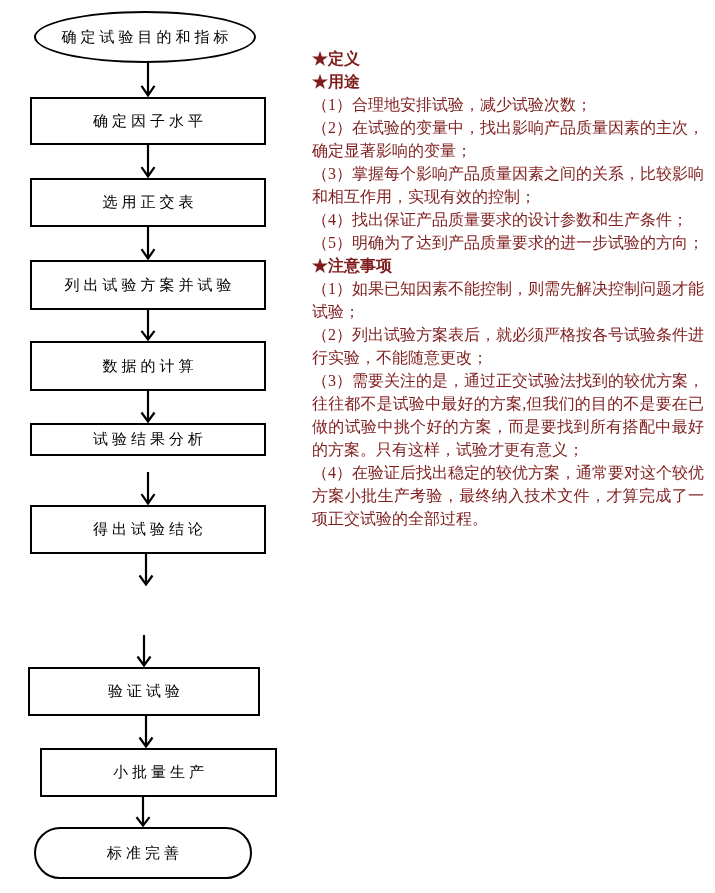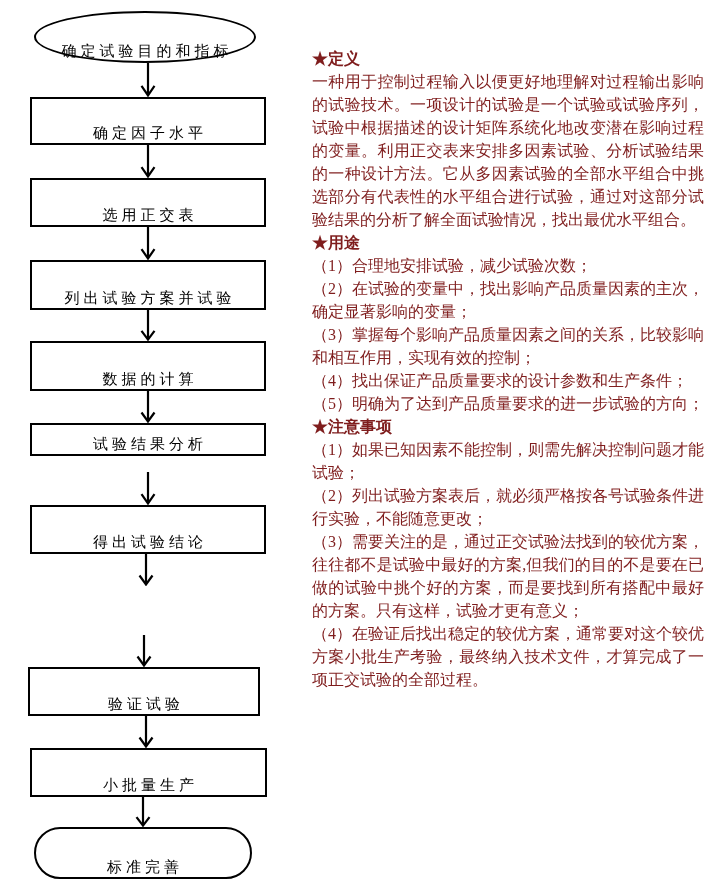--- a/index.html
+++ b/index.html
@@ -13,21 +13,21 @@
     overflow: hidden;
   }
 
   
   .flowchart { position: absolute; left: 0; top: 0; width: 300px; height: 893px; }
   .node {
     position: absolute;
     border: 2px solid #000000;
     background: #ffffff;
     display: flex;
-    align-items: flex-end;
+    align-items: center;
     justify-content: center;
     box-sizing: border-box;
   }
   .node.ellipse  { border-radius: 50%; }
   .node.stadium  { border-radius: 26px; }
   .node-label {
     font-size: 15px;
     letter-spacing: 4px;
     padding-left: 4px;       
     white-space: nowrap;
@@ -139,40 +139,39 @@
 
     <div class="node rect" style="left:28px; top:667px; width:232px; height:49px;">
       <span class="node-label">验证试验</span>
     </div>
 
     <svg class="flow-arrow" style="left:134px; top:716px; height:32px;" viewBox="0 0 24 32" preserveAspectRatio="none">
       <line x1="12" y1="0" x2="12" y2="29"></line>
       <polyline points="5.5,21.5 12,30.5 18.5,21.5"></polyline>
     </svg>
 
-    <div class="node rect" style="left:30px; top:748px; width:237px; height:49px;">
+    <div class="node rect" style="left:40px; top:748px; width:237px; height:49px;">
       <span class="node-label">小批量生产</span>
     </div>
 
     <svg class="flow-arrow" style="left:131px; top:797px; height:30px;" viewBox="0 0 24 32" preserveAspectRatio="none">
       <line x1="12" y1="0" x2="12" y2="29"></line>
       <polyline points="5.5,21.5 12,30.5 18.5,21.5"></polyline>
     </svg>
 
     <div class="node stadium" style="left:34px; top:827px; width:218px; height:52px;">
       <span class="node-label">标准完善</span>
     </div>
 
   </div>
 
   <div class="article">
 
     <section>
       <h3>★定义</h3>
-      <p>一种用于控制过程输入以便更好地理解对过程输出影响的试验技术。一项设计的试验是一个试验或试验序列，试验中根据描述的设计矩阵系统化地改变潜在影响过程的变量。利用正交表来安排多因素试验、分析试验结果的一种设计方法。它从多因素试验的全部水平组合中挑选部分有代表性的水平组合进行试验，通过对这部分试验结果的分析了解全面试验情况，找出最优水平组合。</p>
     </section>
 
     <section>
       <h3>★用途</h3>
       <p>（1）合理地安排试验，减少试验次数；</p>
       <p>（2）在试验的变量中，找出影响产品质量因素的主次，确定显著影响的变量；</p>
       <p>（3）掌握每个影响产品质量因素之间的关系，比较影响和相互作用，实现有效的控制；</p>
       <p>（4）找出保证产品质量要求的设计参数和生产条件；</p>
       <p>（5）明确为了达到产品质量要求的进一步试验的方向；</p>
     </section>

